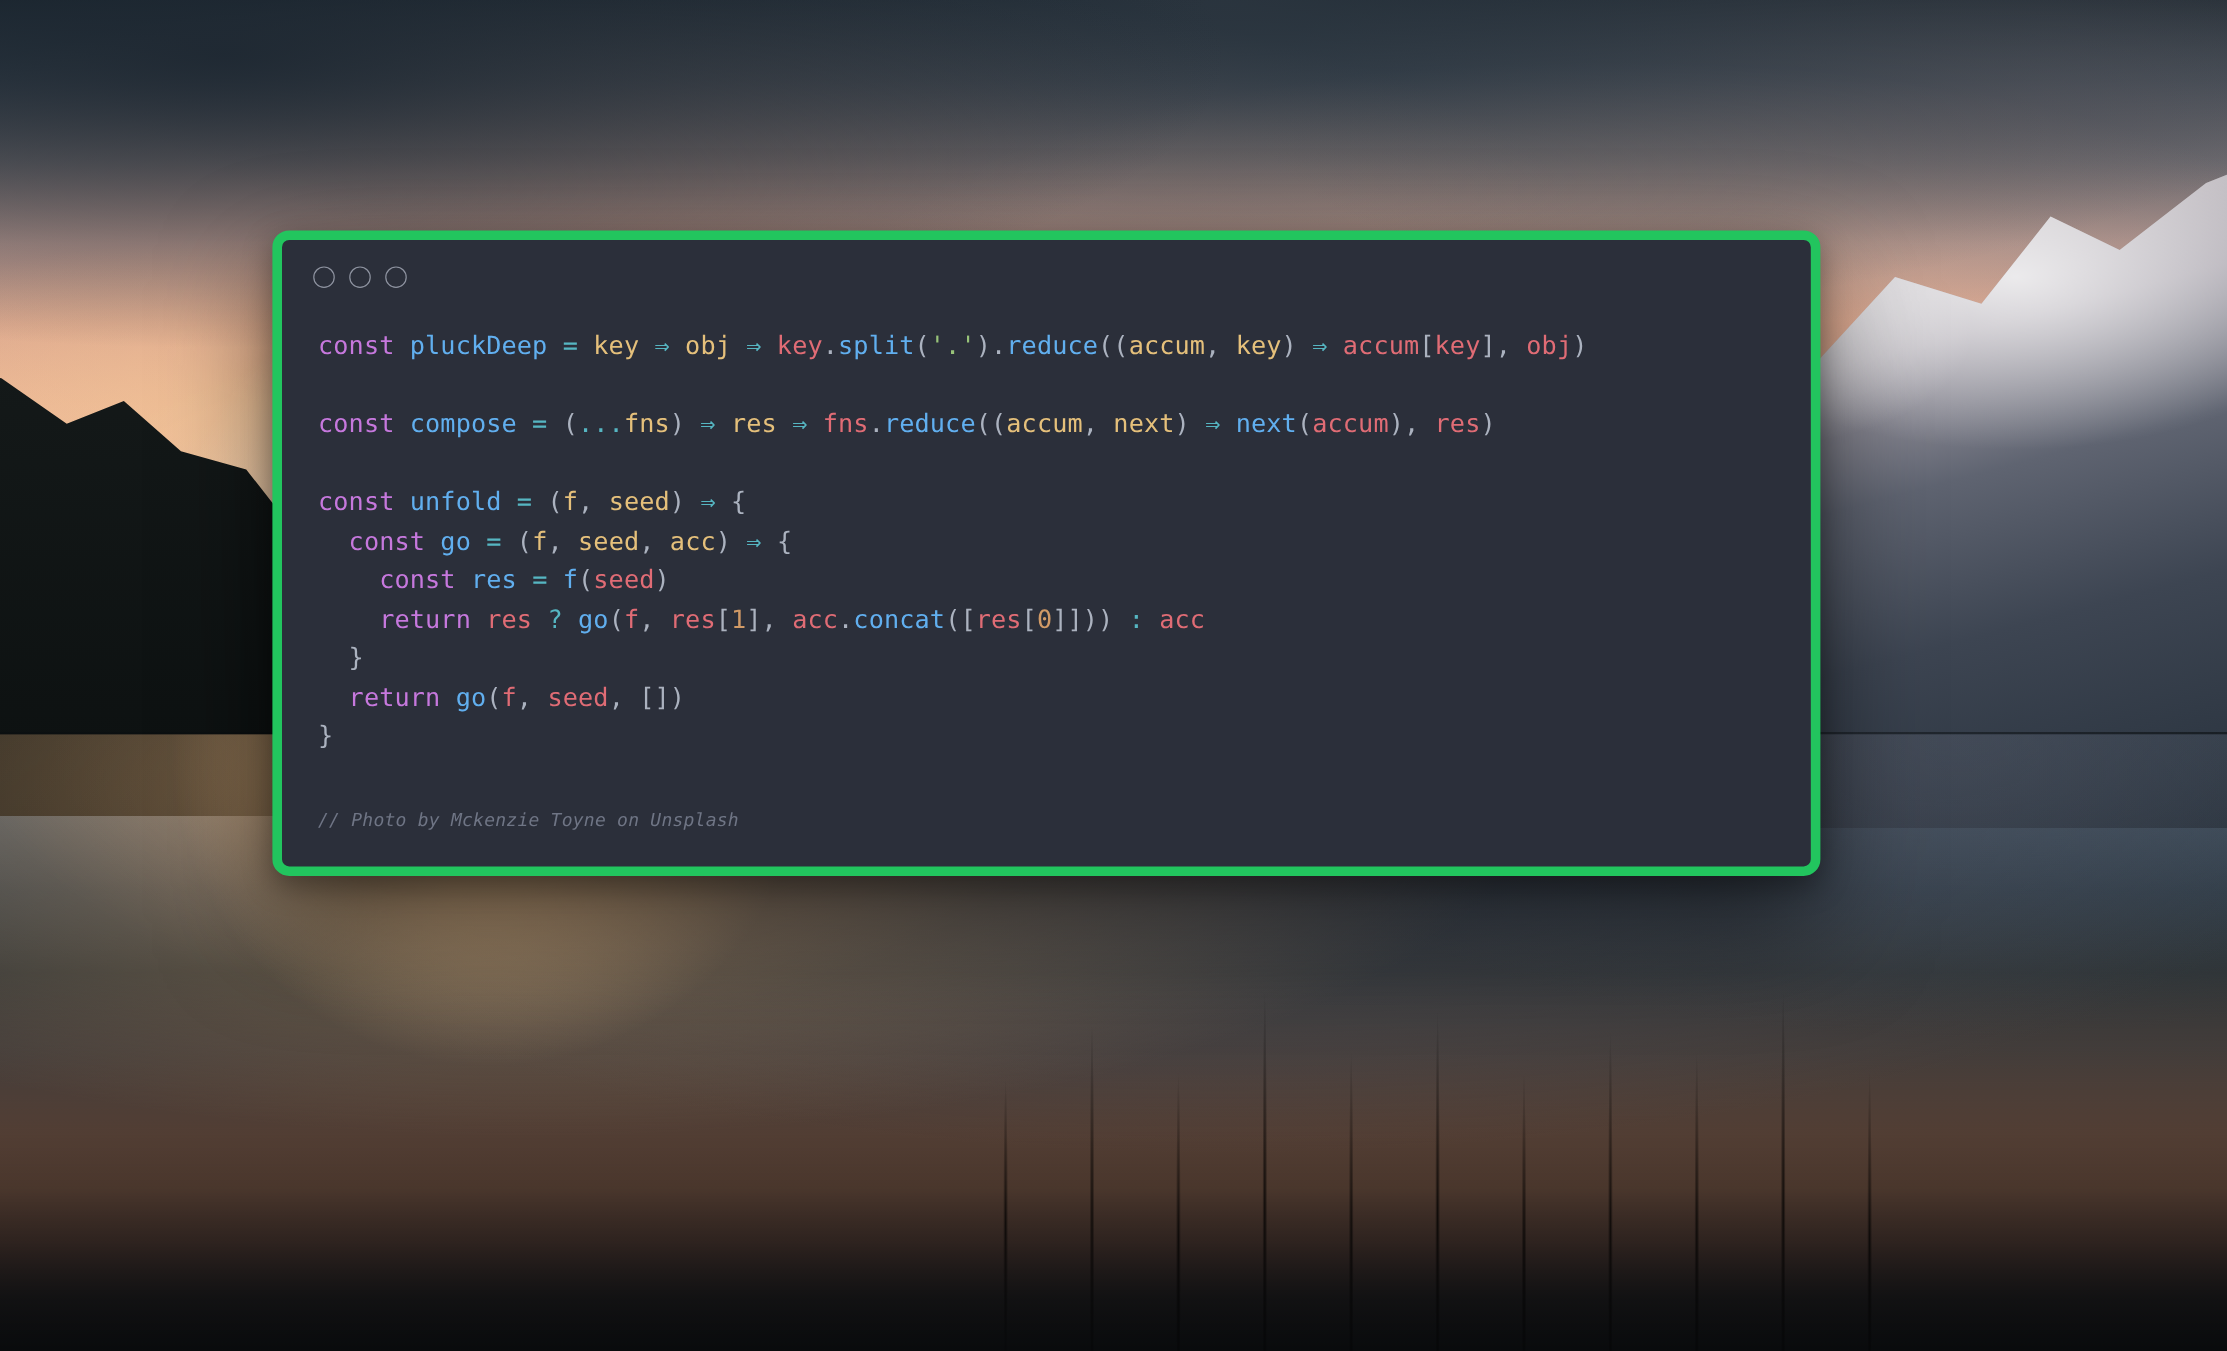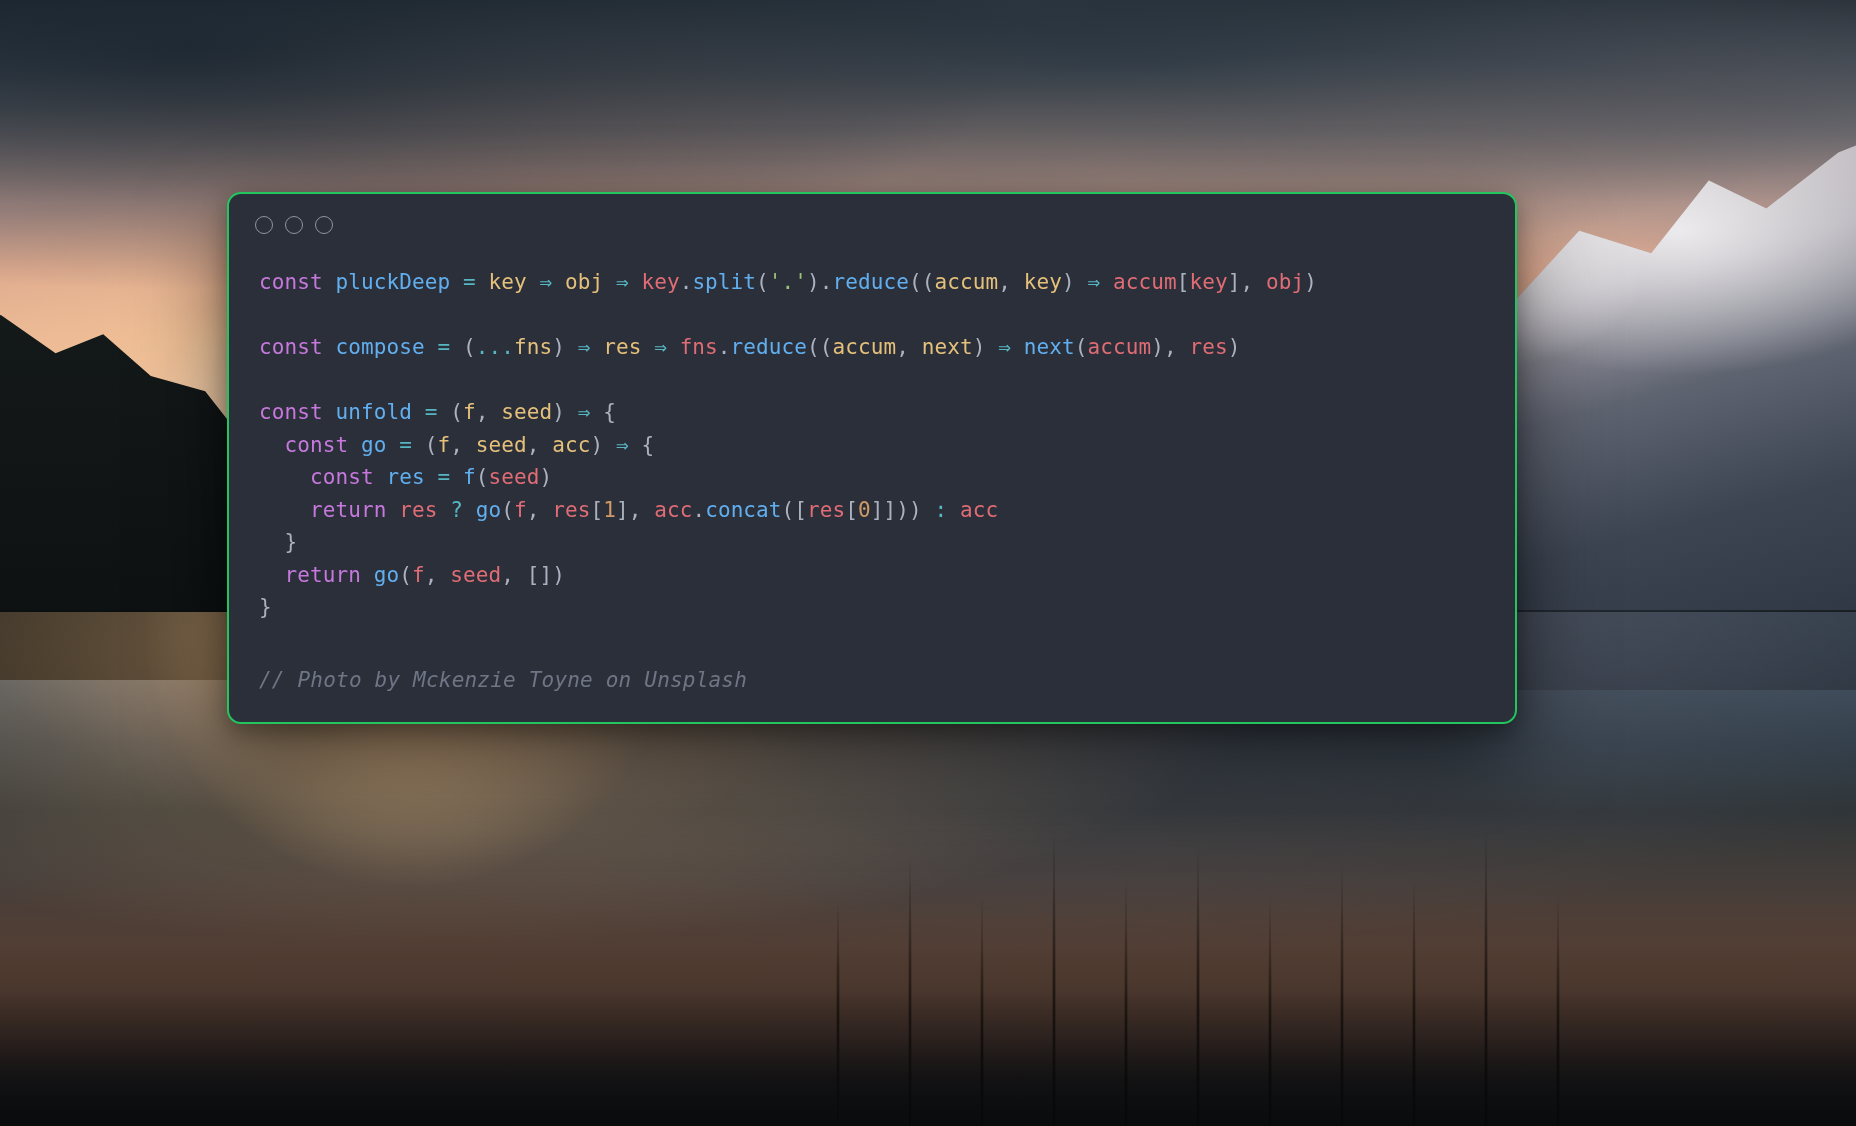--- a/index.html
+++ b/index.html
@@ -106,21 +106,21 @@
   filter: blur(0.4px);
 }
 
 
 .window {
   position: absolute;
   left: 227px;
   top: 192px;
   width: 1290px;
   border-radius: 14px;
-  border: 2px solid #22c55e;
+  border: 8px solid #22c55e;
   background: #2b2f3a;
   box-shadow: 0 40px 90px rgba(0,0,0,0.55), 0 8px 24px rgba(0,0,0,0.35);
   overflow: hidden;
 }
 .titlebar {
   display: flex;
   align-items: center;
   gap: 12px;
   padding: 22px 26px 6px 26px;
 }
@@ -135,21 +135,21 @@
   font-size: 21px;
   line-height: 1.55;
   white-space: pre;
   color: #c8cdd8;
   letter-spacing: 0.1px;
   overflow-x: auto;
 }
 .code-line { display: block; min-height: 1.55em; }
 .footer-comment {
   padding: 26px 30px 30px 30px;
-  font-size: 21px;
+  font-size: 15px;
   font-style: italic;
   color: #6f7585;
   letter-spacing: 0.2px;
 }
 
 
 .tk-kw    { color: #c678dd; }
 .tk-def   { color: #61afef; }
 .tk-fn    { color: #61afef; }
 .tk-op    { color: #56b6c2; }

